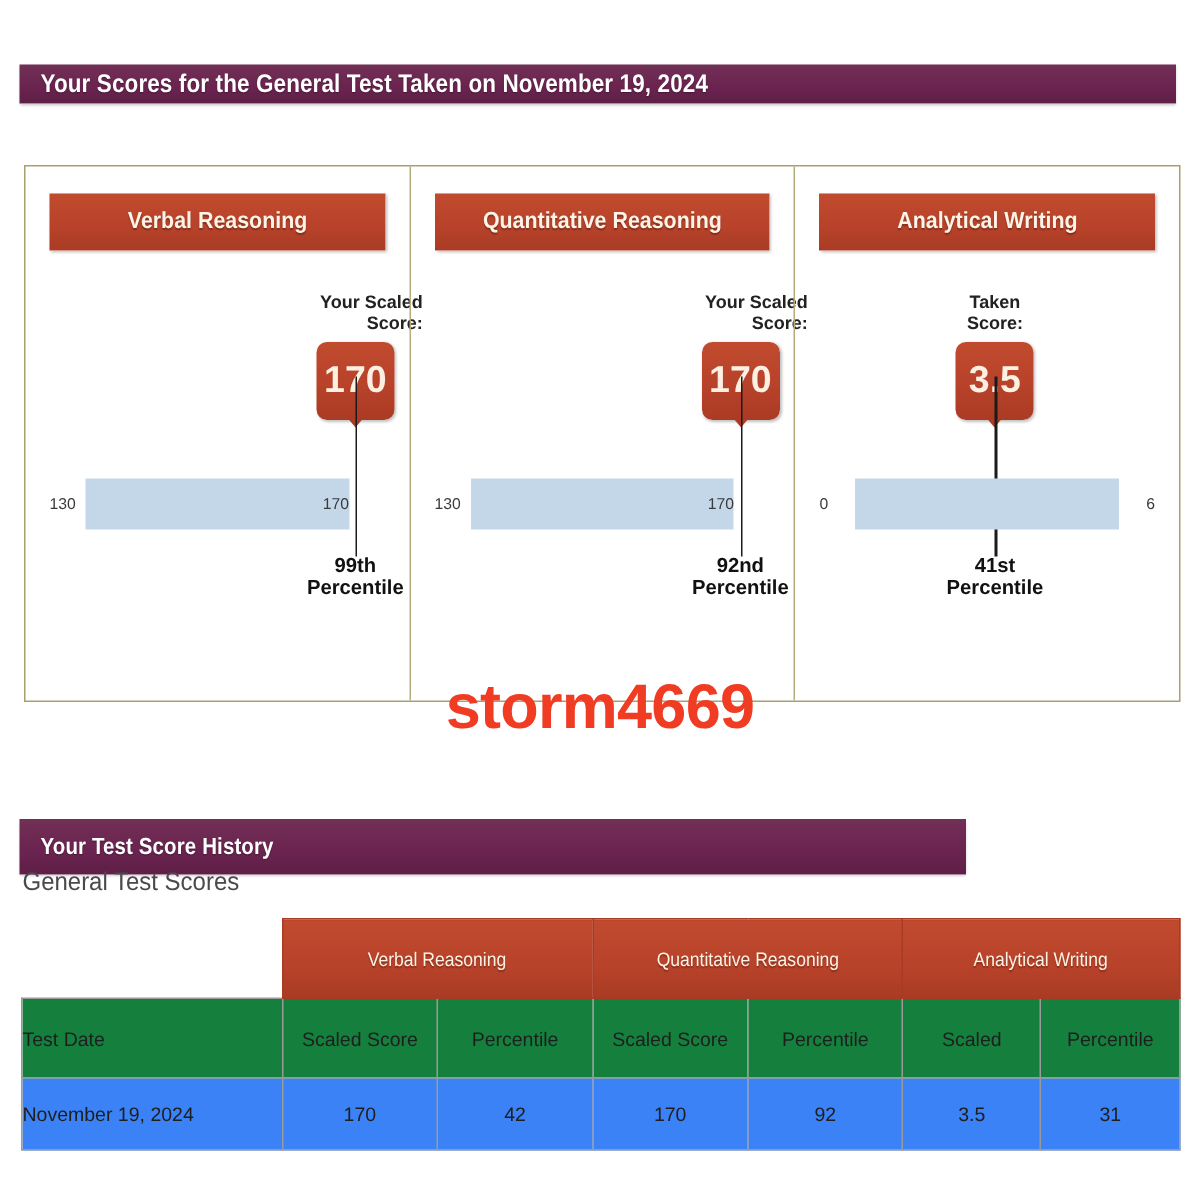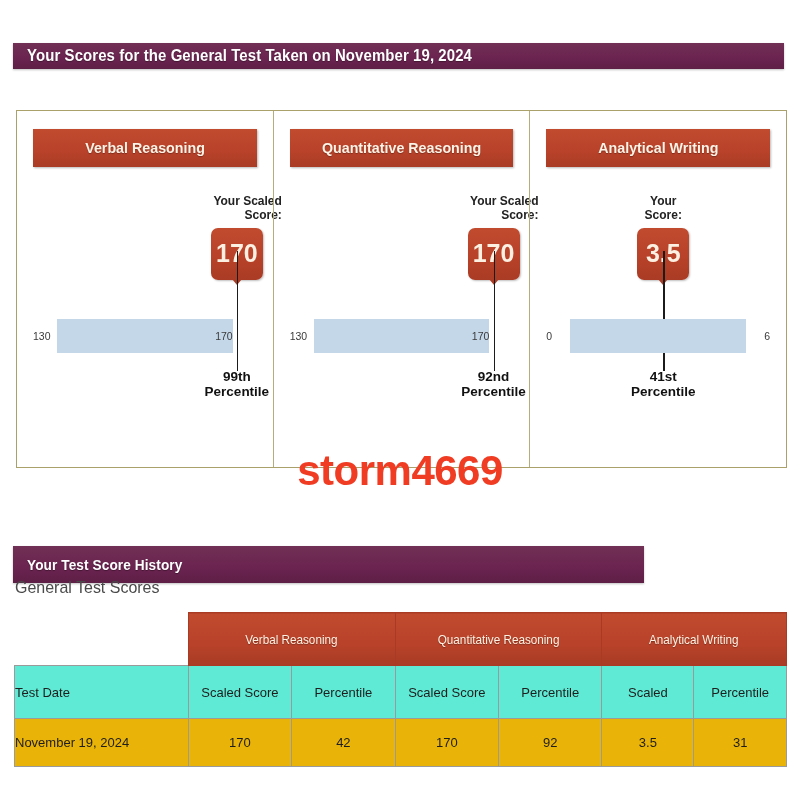--- a/index.html
+++ b/index.html
@@ -247,33 +247,33 @@
     border-color: #a93b24 !important;
     box-shadow: inset 0 0 0 rgba(0,0,0,0);
   }
   .grp-head span {
     display: inline-block;
     transform: scaleX(0.9);
     text-shadow: 0 1px 1px rgba(0,0,0,0.3);
   }
   .sub-head {
     height: 52px;
-    background: #5eead4;
+    background: #15803d;
     font-size: 13px;
     font-weight: bold;
     color: #1e1e1e;
     text-align: center;
   }
   .sub-head.first {
     text-align: left;
     padding-left: 12px;
   }
   .data-cell {
     height: 47px;
-    background: #eab308;
+    background: #3b82f6;
     font-size: 13px;
     color: #1e1e1e;
     text-align: center;
   }
   .data-cell.first {
     text-align: left;
     padding-left: 12px;
   }
 </style>
 </head>
@@ -335,21 +335,21 @@
         <div>Percentile</div>
       </div>
     </div>
 
     <div class="panel">
       <div class="panel-title">
         <span>Analytical Writing</span>
       </div>
       <div class="marker" style="left:52%;">
         <div class="marker-label align-center">
-          <div>Your</div>
+          <div>Taken</div>
           <div>Score:</div>
         </div>
         <div class="chip-wrap align-center">
           <div class="score-chip">3.5</div>
         </div>
       </div>
       <div class="connector" style="left:52%; top:140px; height:120px;"></div>
       <div class="scale-row">
         <div class="scale-end left">0</div>
         <div class="scale-bar"></div>

